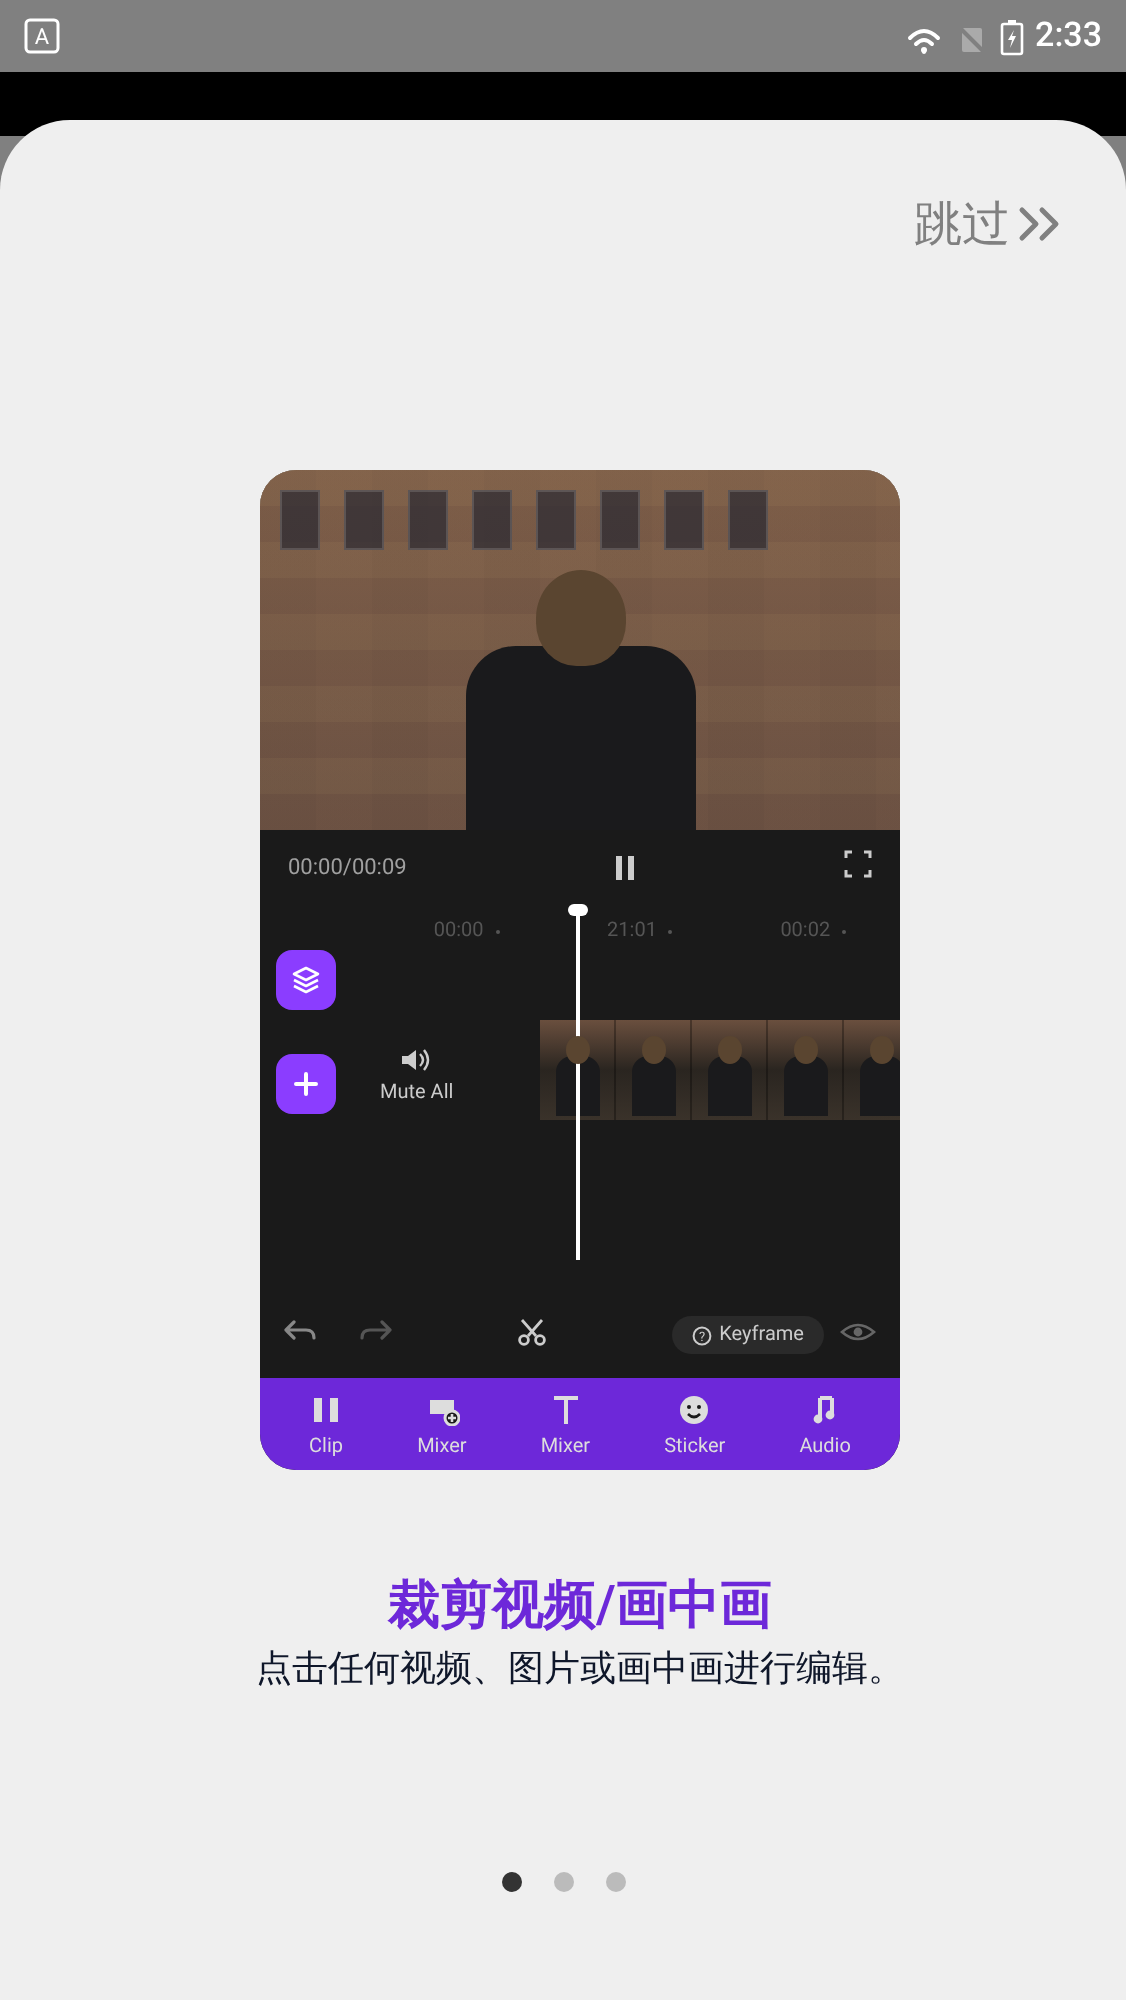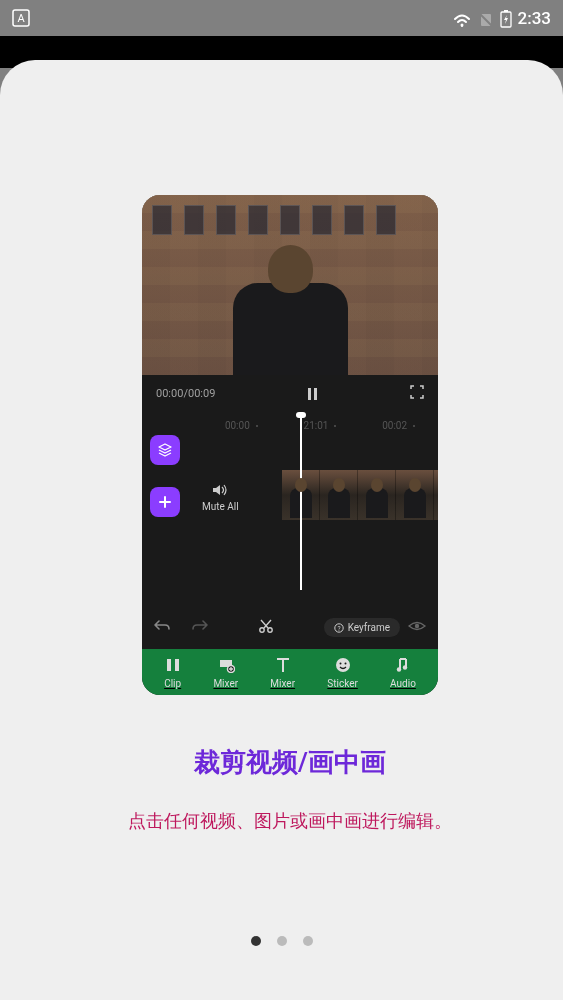--- a/index.html
+++ b/index.html
@@ -85,26 +85,27 @@
       flex-direction: column;
       align-items: center;
     }
     .slide-main {
       margin-left: 60px;
     }
     .slide-peek {
       margin-left: 30px;
     }
     .app-mock {
-      width: 296px;
+      width: 320px;
       height: 500px;
       background: #1a1a1a;
       border-radius: 18px;
       overflow: hidden;
       position: relative;
+      margin-top: 40px;
     }
     .video-preview {
       width: 100%;
       height: 180px;
       background: linear-gradient(to bottom, #b0a090 0%, #9a8b7c 30%, #8a7a6b 100%);
       position: relative;
       overflow: hidden;
     }
     .brick-wall {
       position: absolute;
@@ -314,22 +315,21 @@
       color: #ccc;
     }
     .bottom-tabs {
       position: absolute;
       bottom: 0;
       left: 0;
       right: 0;
       display: flex;
       justify-content: space-around;
       padding: 7px 6px 6px;
-      background: #15803d;
-      text-decoration: underline;
+      background: #6d28d9;
     }
     .tab {
       display: flex;
       flex-direction: column;
       align-items: center;
       gap: 4px;
       color: #ddd;
       font-size: 10px;
     }
     .tab-icon {
@@ -339,23 +339,22 @@
       justify-content: center;
     }
     .slide-title {
       margin-top: 50px;
       font-size: 26px;
       font-weight: 600;
       color: #6d28d9;
       text-align: center;
     }
     .slide-desc {
-      margin-top: 26px;
       font-size: 18px;
-      color: #be185d;
+      color: #0f172a;
       text-align: center;
       line-height: 1.65;
       padding: 0 8px;
     }
     .page-dots {
       position: absolute;
       bottom: 54px;
       left: 50%;
       transform: translateX(-50%);
       display: flex;
@@ -404,20 +403,26 @@
         </svg>
     </span>
     <span style="font-weight:500">2:33</span>
   </div>
 </div>
 
 <div class="dark-strip"></div>
 
 <div class="tutorial-card">
 
+  <div class="skip-btn">
+    <span>跳过</span>
+    <svg width="26" height="18" viewBox="0 0 26 18">
+      <path d="M2 2 L9 9 L2 16 M12 2 L19 9 L12 16" stroke="#808080" stroke-width="2.5" fill="none" stroke-linecap="round" stroke-linejoin="round"></path>
+    </svg>
+  </div>
 
   <div class="slides-container">
 
     <div class="slide slide-main">
       <div class="app-mock">
         <div class="video-preview">
           <div class="brick-wall"></div>
           <div class="building-windows">
             <div class="window-row">
                 <div class="window"></div>

